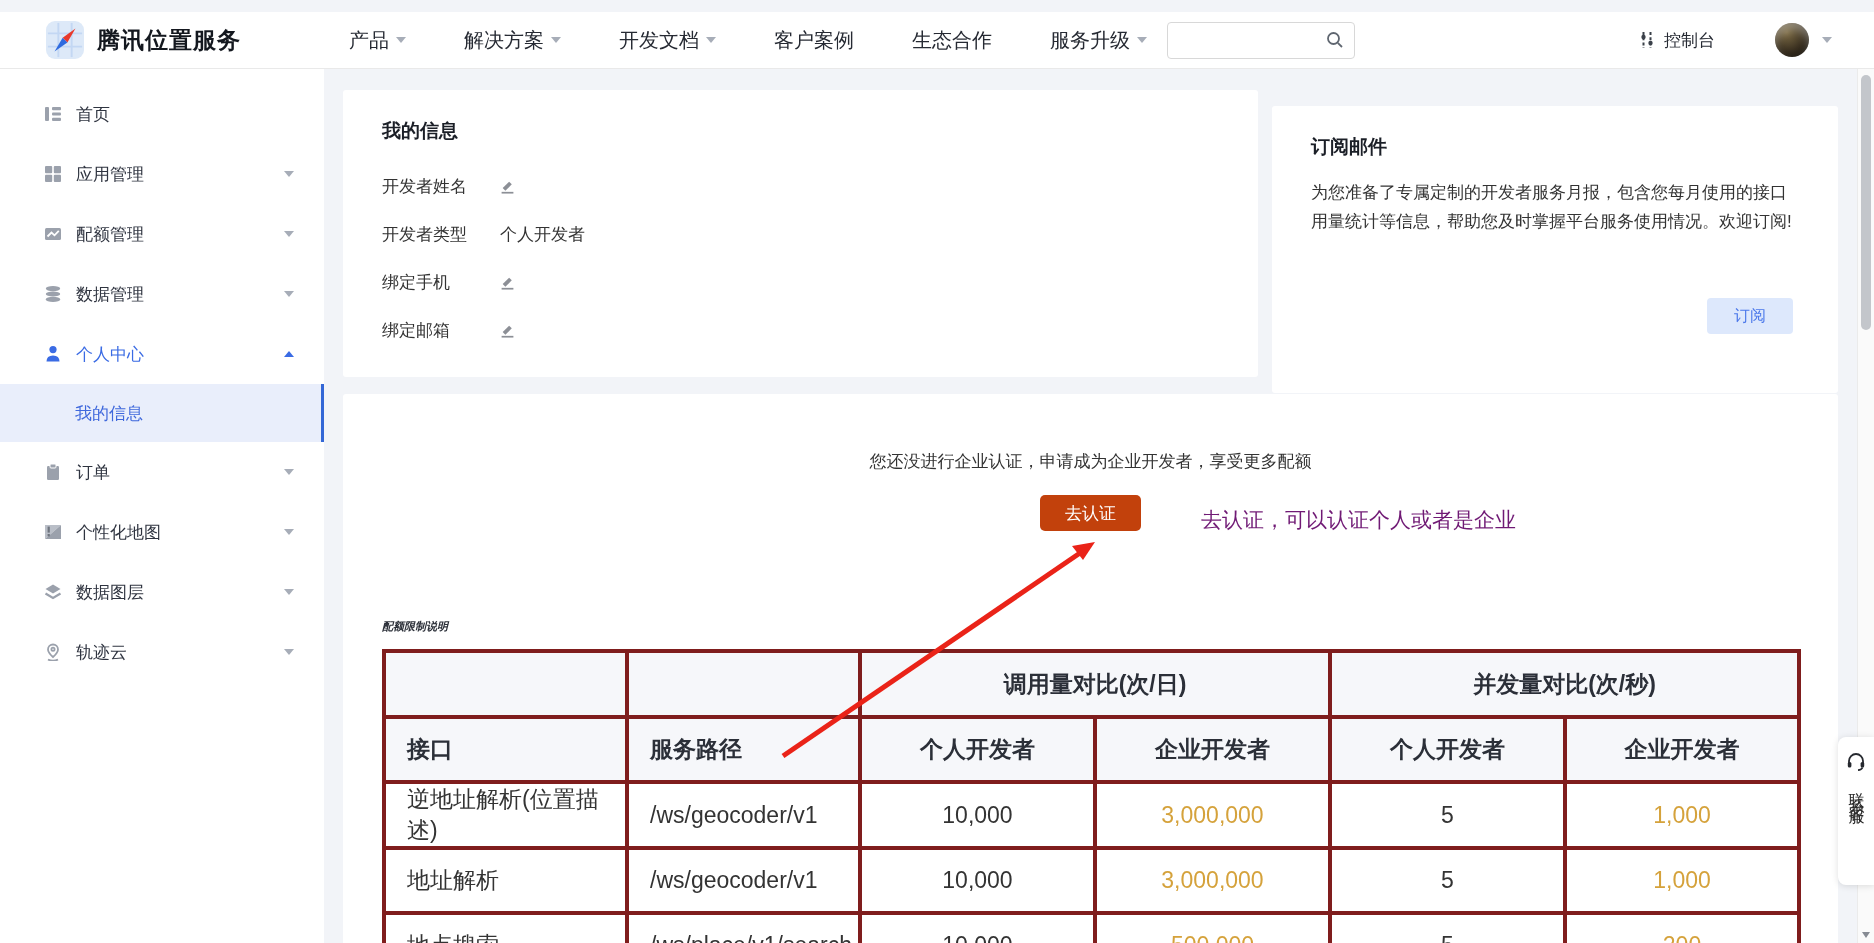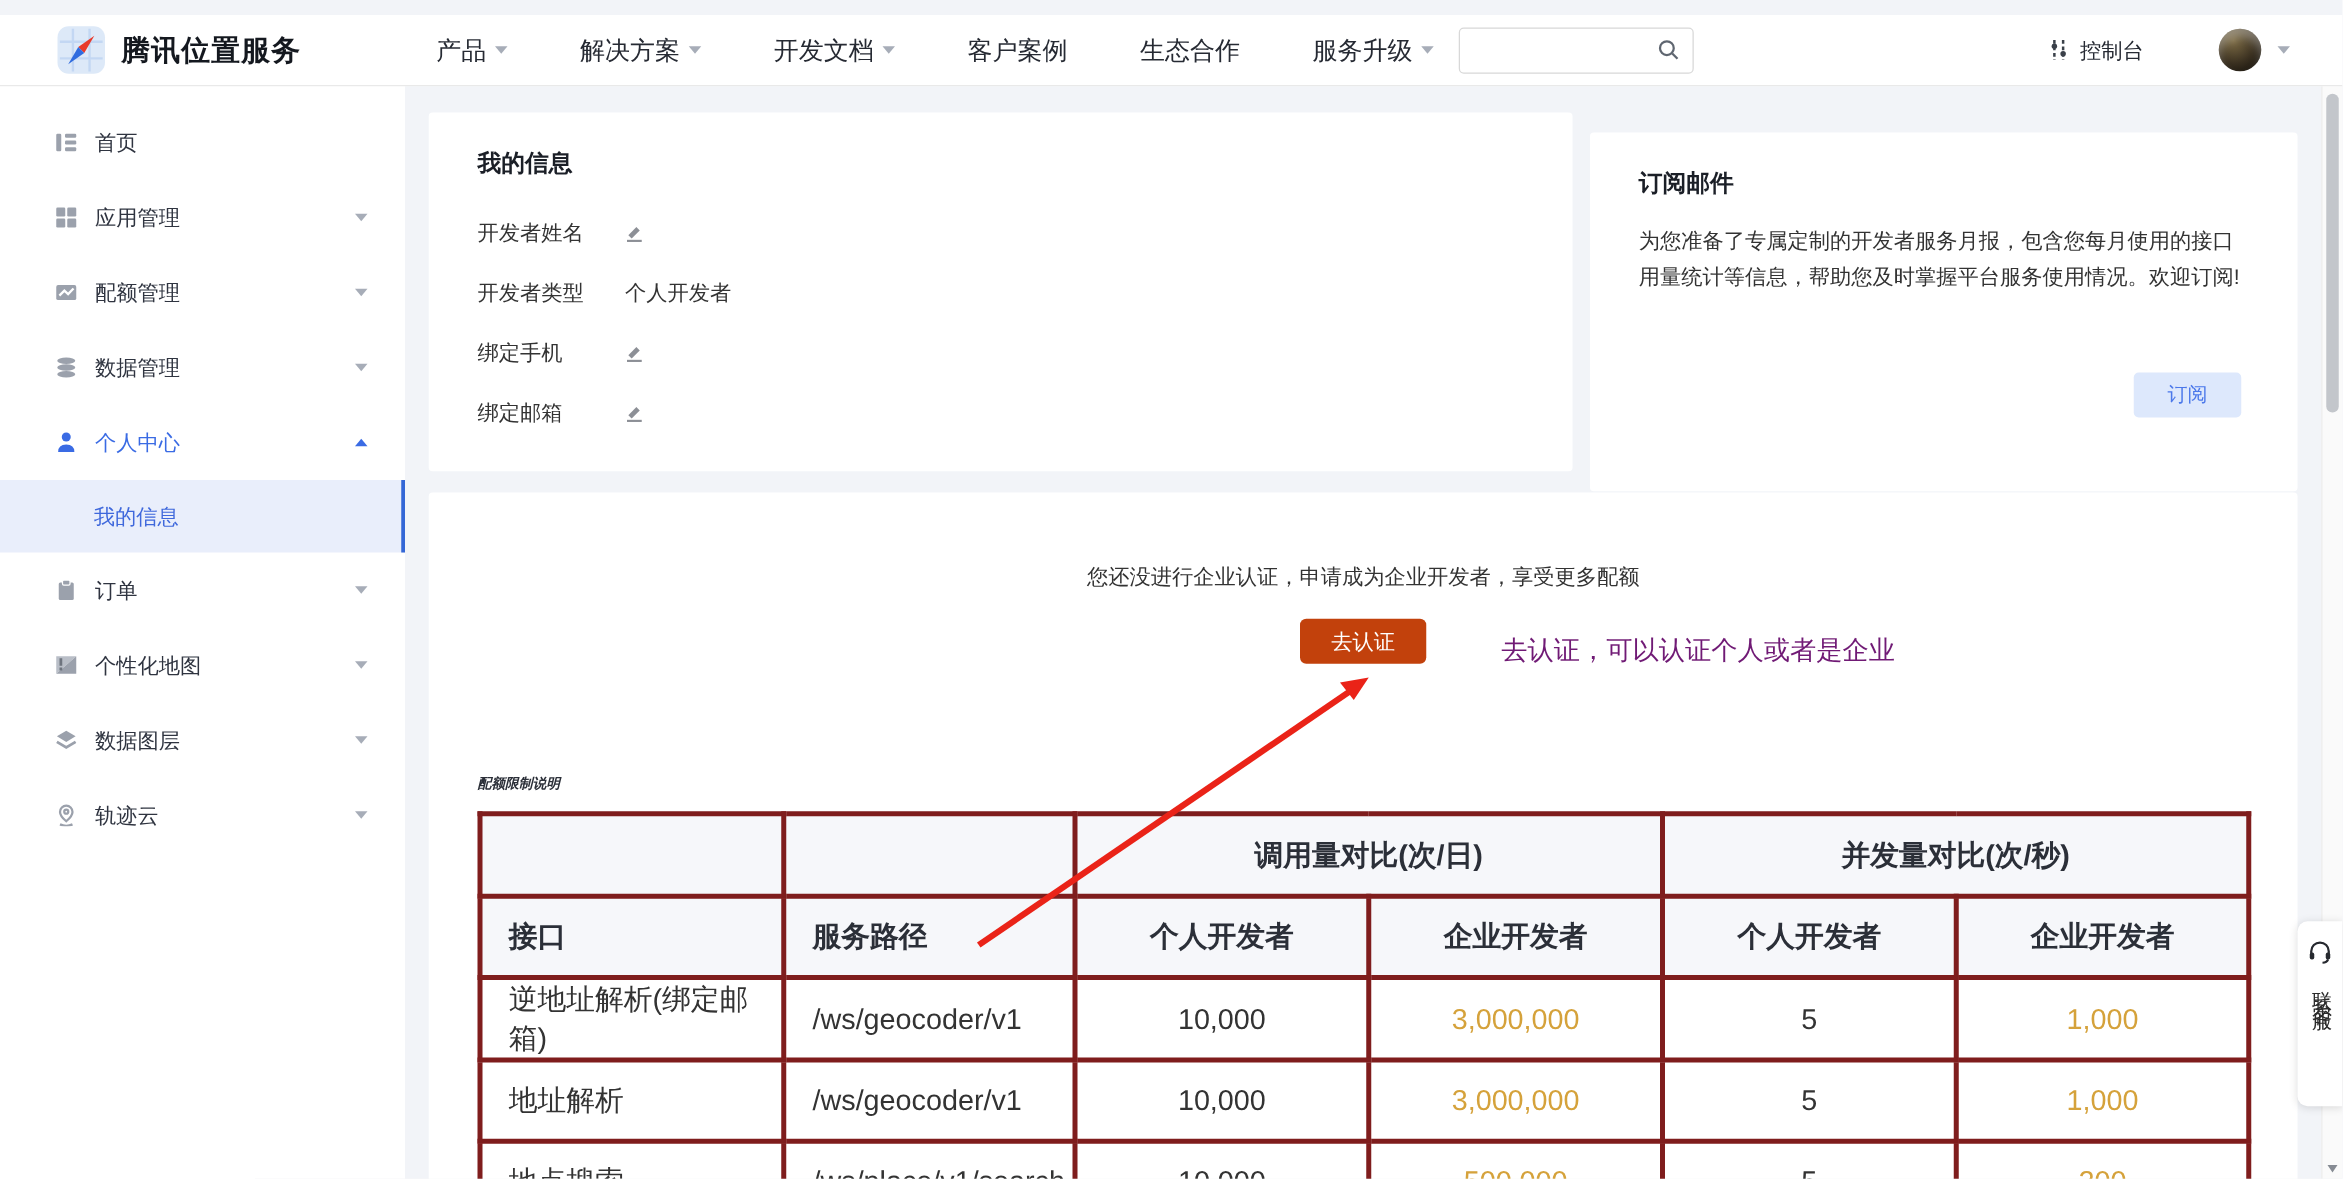--- a/index.html
+++ b/index.html
@@ -324,21 +324,21 @@
           <th class="left">接口</th>
           <th class="left">服务路径</th>
           <th>个人开发者</th>
           <th>企业开发者</th>
           <th>个人开发者</th>
           <th>企业开发者</th>
         </tr>
       </thead>
       <tbody>
         <tr>
-          <td class="left">逆地址解析(绑定邮箱)</td>
+          <td class="left">逆地址解析(位置描述)</td>
           <td class="left">/ws/geocoder/v1</td>
           <td>10,000</td>
           <td class="enterprise">3,000,000</td>
           <td>5</td>
           <td class="enterprise">1,000</td>
         </tr>
         <tr>
           <td class="left">地址解析</td>
           <td class="left">/ws/geocoder/v1</td>
           <td>10,000</td>

